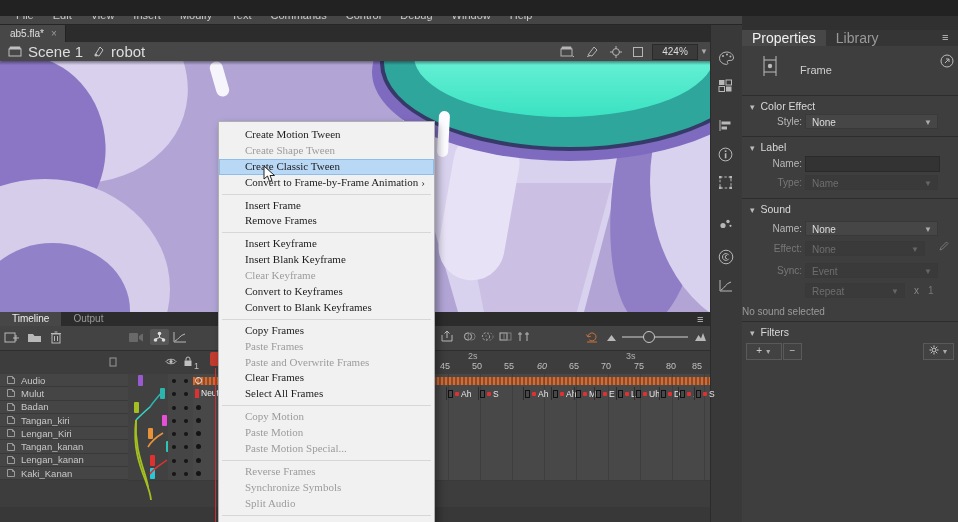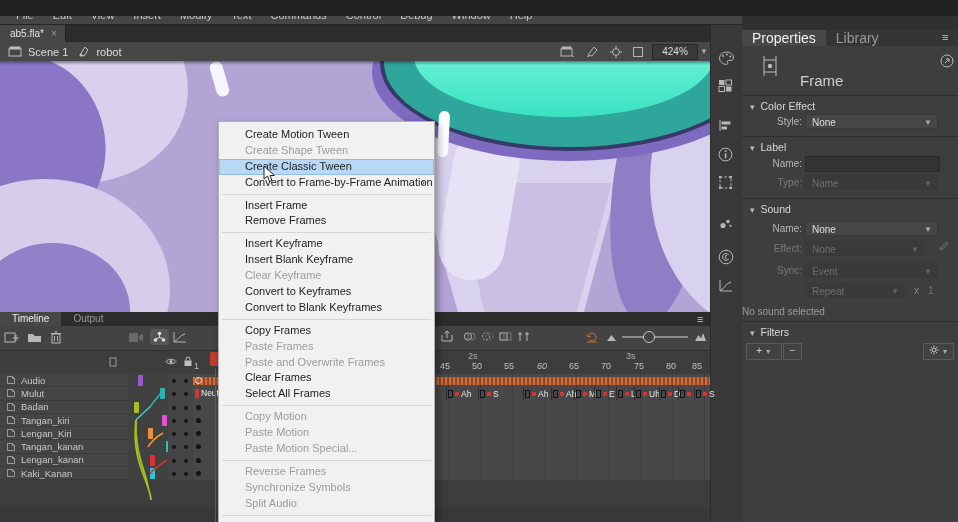--- a/index.html
+++ b/index.html
@@ -10,21 +10,21 @@
   .menubar{left:0;top:0;width:958px;height:8px;background:#454545;overflow:hidden;border-bottom:1px solid #262626;}
   .menubar-inner{display:flex;gap:19px;padding-left:16px;transform:translateY(-7px);}
   .menubar-inner span{font-size:11px;color:#c9c9c9;white-space:nowrap;}
   .tabbar{left:0;top:9px;width:710px;height:17px;background:#2c2c2c;}
   .doctab{position:absolute;left:0;top:0;height:17px;background:#474747;padding:0 8px 0 10px;
           display:flex;align-items:center;gap:7px;border-right:1px solid #222;}
   .doctab .t{font-size:10px;color:#e0e0e0;}
   .doctab .x{font-size:10px;color:#9a9a9a;}
   .editbar{left:0;top:26px;width:710px;height:19px;background:#474747;border-bottom:1px solid #2a2a2a;
            display:flex;align-items:center;}
-  .editbar .crumbtxt{font-size:11px;color:#dddddd;}
+  .editbar .crumbtxt{font-size:15px;color:#dddddd;}
   .zoombox{position:absolute;left:652px;top:2px;width:44px;height:14px;background:#3a3a3a;border:1px solid #2a2a2a;
            color:#ddd;font-size:10px;text-align:center;line-height:14px;}
   .chev{color:#aaa;font-size:8px;}
   
   .stage{left:0;top:45px;width:710px;height:251px;background:#b2a5d6;overflow:hidden;}
   .stage::after{content:"";position:absolute;left:0;top:0;width:100%;height:4px;
                 background:linear-gradient(180deg,rgba(20,20,30,.45),rgba(20,20,30,0));}
   .sh{position:absolute;}
   
   .dockstrip{left:710px;top:9px;width:32px;height:513px;background:#393939;border-left:1px solid #2b2b2b;border-right:1px solid #2b2b2b;}
@@ -84,21 +84,21 @@
   .dropdown.dis .dchev{color:#666;}
   .textinput{position:absolute;left:63px;width:133px;height:14px;background:#333333;border:1px solid #2a2a2a;}
   .centertxt{position:absolute;left:0;width:216px;text-align:left;font-size:10px;color:#9a9a9a;}
   .btn{position:absolute;height:15px;border:1px solid #5a5a5a;color:#ccc;font-size:10px;line-height:14px;text-align:center;background:#424242;}
   .tbl-head{position:absolute;left:0;width:216px;height:14px;background:#313131;border-top:1px solid #272727;border-bottom:1px solid #272727;}
   .tbl-head span{font-size:10px;color:#b5b5b5;}
   .vdiv{position:absolute;top:1px;width:1px;height:12px;background:#454545;}
   
   .ctxmenu{left:218px;top:105px;width:217px;height:500px;background:#f1f1f1;border:1px solid #b0b0b0;
            box-shadow:3px 4px 8px rgba(0,0,0,.38);z-index:50;padding-top:5px;box-sizing:border-box;}
-  .mi{position:relative;height:15.9px;line-height:15.9px;font-size:11px;color:#1c1c1c;padding-left:26px;}
+  .mi{position:relative;height:15.9px;line-height:15.9px;font-size:11px;color:#1c1c1c;padding-left:26px;font-family:Liberation Serif, serif;}
   .mi.disabled{color:#9c9c9c;}
   .mi.highlighted{background:#b9d8f6;box-shadow:inset 0 0 0 1px #8fbce8;}
   .mi .sub{position:absolute;right:9px;top:0;font-size:11px;color:#444;}
   .msep{height:1px;background:#d7d7d7;margin:3px 3px;}
   svg{display:block;}
 </style>
 </head>
 <body>
 
 <div id="app">
@@ -633,21 +633,21 @@
       </div>
     <span class="abs" style="left:200px;top:15px;color:#ccc;font-size:11px">≡</span>
 
     <span class="abs" style="left:18px;top:38px">
       <svg width="20" height="24" viewBox="0 0 20 24">
           <path d="M4 2 V22 M16 2 V22" stroke="#bbb"></path>
           <path d="M4 6 H16 M4 18 H16" stroke="#bbb"></path>
           <circle cx="10" cy="12" r="2.2" fill="#bbb"></circle>
         </svg>
       </span>
-    <span class="abs" style="left:58px;top:56px;font-size:15px;color:#cfcfcf">Frame</span>
+    <span class="abs" style="left:58px;top:48px;font-size:11px;color:#cfcfcf">Frame</span>
     <span class="abs" style="left:198px;top:38px">
       <svg width="14" height="14" viewBox="0 0 14 14">
           <circle cx="7" cy="7" r="6" fill="none" stroke="#bbb"></circle>
           <path d="M5 9 L9 5 M6 5 h3 v3" stroke="#bbb" fill="none"></path>
         </svg>
       </span>
 
     <div class="divline" style="top:79px"></div>
     <span class="sect-head" style="top:84px">Color Effect</span>
     <span class="flabel" style="top:100px;left:4px">Style:</span>

